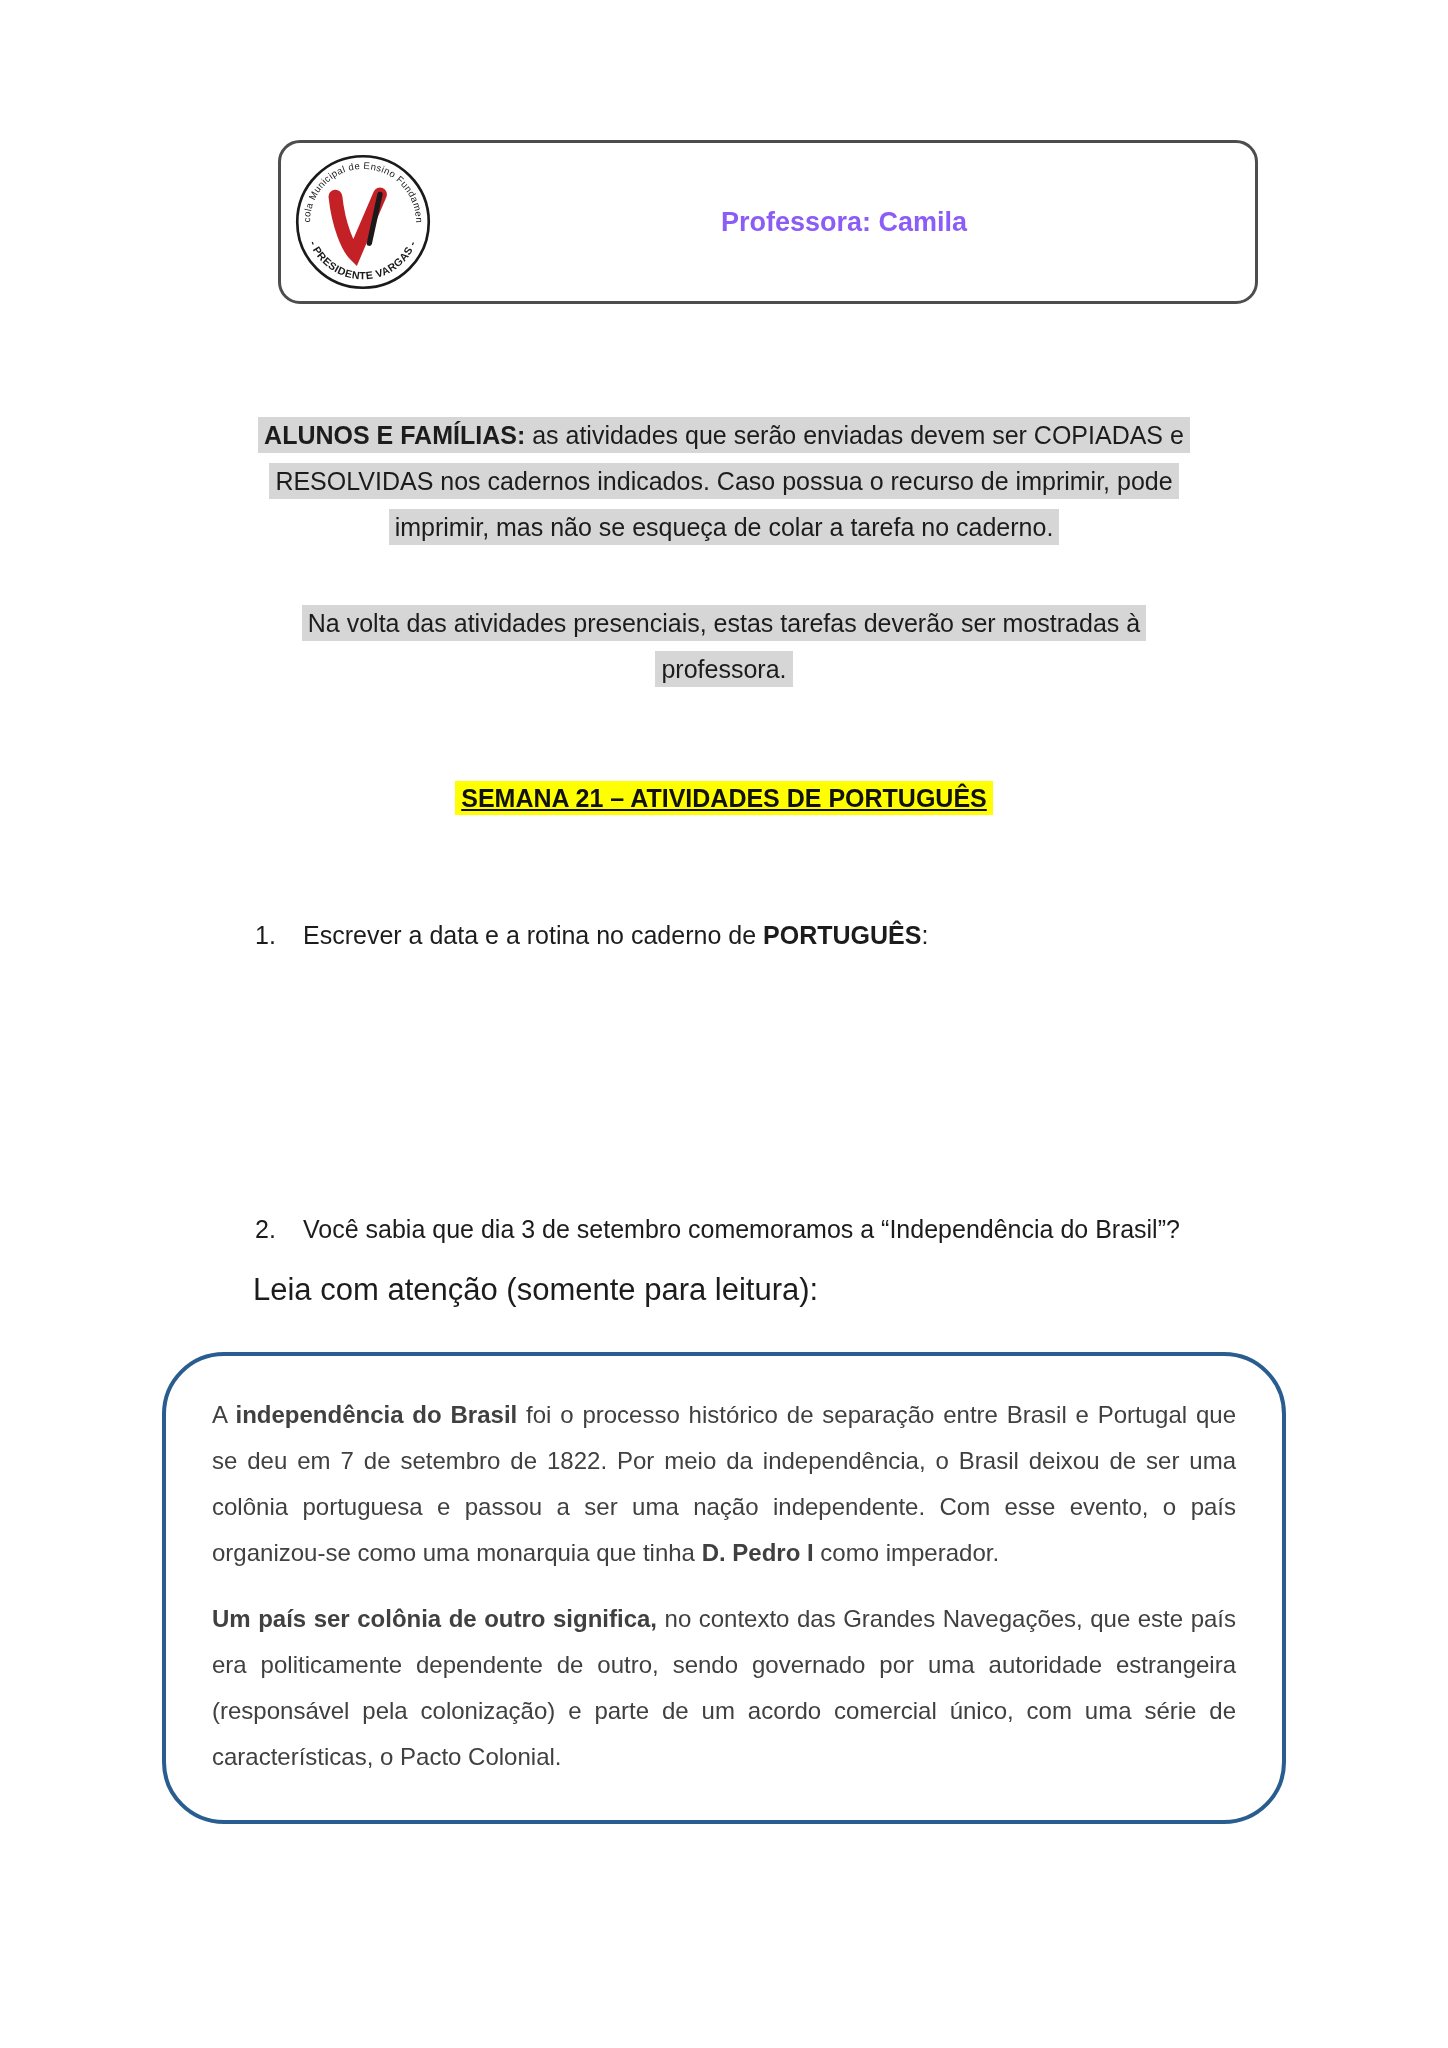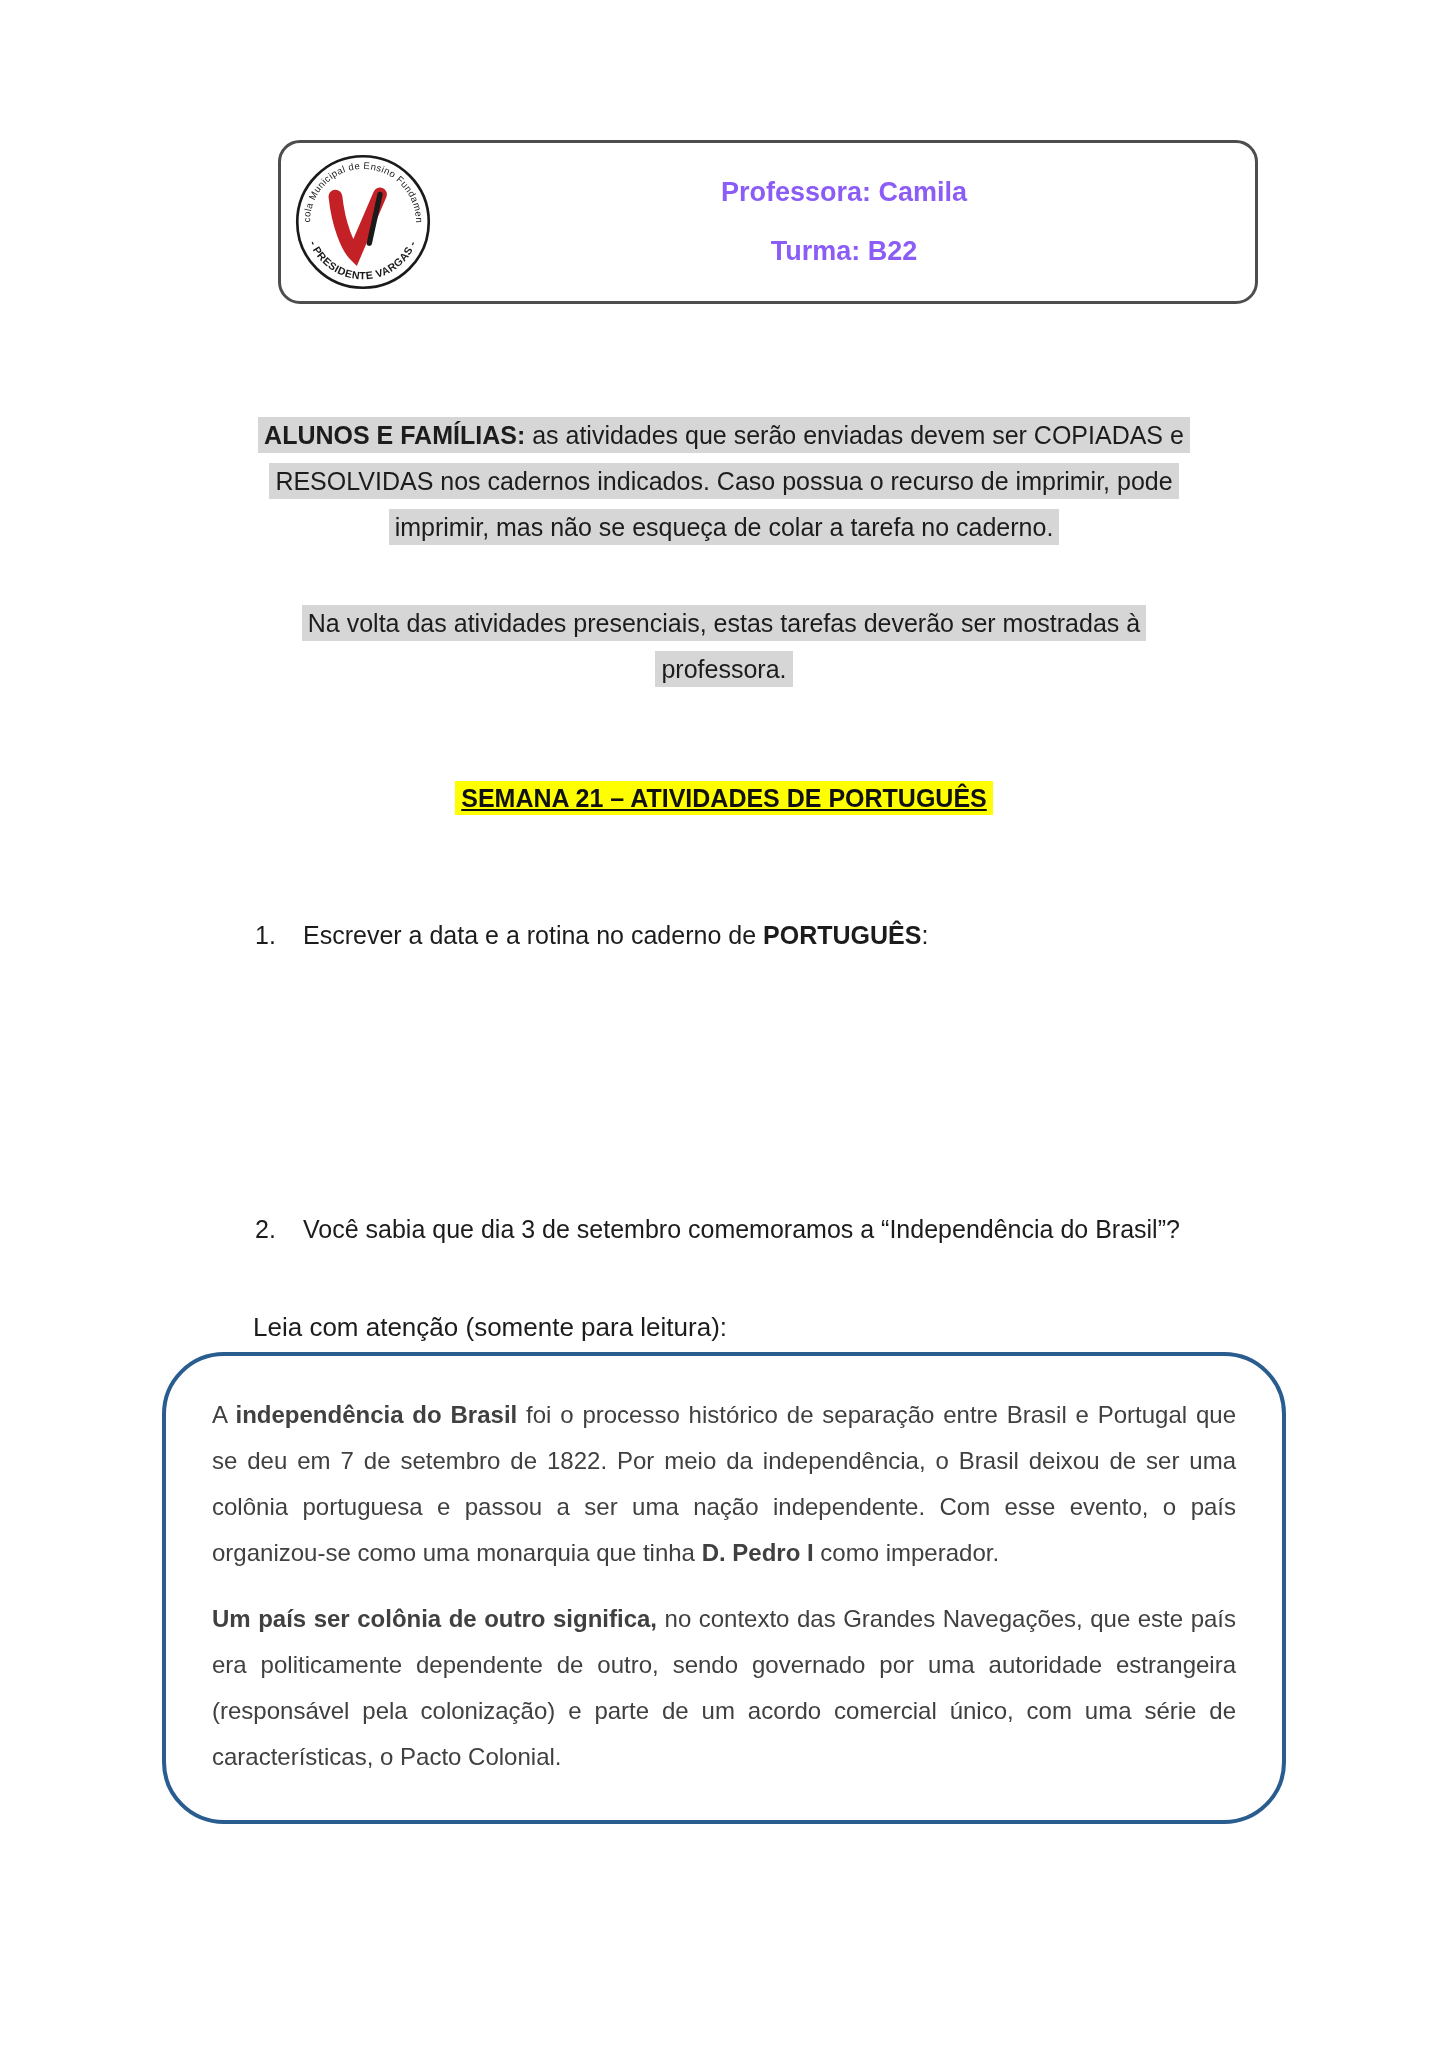--- a/index.html
+++ b/index.html
@@ -45,21 +45,21 @@
   .title-hl { background: #ffff00; text-decoration: underline; padding: 3px 6px; color: #111; }
 
   
   .list-item { position: absolute; left: 255px; display: flex; font-size: 25px; line-height: 38px; }
   .item1 { top: 916px; }
   .item2 { top: 1210px; }
   .num { width: 48px; flex: 0 0 auto; }
 
   .rotina { position: absolute; left: 380px; top: 1000px; font-size: 25px; line-height: 44px; }
 
-  .leia { position: absolute; left: 253px; top: 1312px; font-size: 26px; }
+  .leia { position: absolute; left: 253px; top: 1272px; font-size: 31px; }
 
   
   .infobox {
     position: absolute; left: 162px; top: 1352px;
     width: 1124px;
     border: 4px solid #2a5d8f;
     border-radius: 62px;
     padding: 36px 46px 40px 46px;
     background: #fff;
   }
@@ -84,21 +84,20 @@
         <path id="arcTop" d="M 16,66 A 50,50 0 0 1 116,66"></path>
         <path id="arcBottom" d="M 12,66 A 54,54 0 0 0 120,66"></path>
       </defs>
       <text class="logo-arc-text" text-anchor="middle"><textPath href="#arcTop" startOffset="50%">Escola Municipal de Ensino Fundamental</textPath></text>
       <text class="logo-arc-text bold" text-anchor="middle"><textPath href="#arcBottom" startOffset="50%">- PRESIDENTE VARGAS -</textPath></text>
       <path class="logo-v" d="M 40,42 C 43,70 52,90 58,96 L 82,40"></path>
       <path class="logo-black" d="M 82,40 L 72,86"></path>
     </svg>
     <div class="header-text">
       <p>Professora: Camila</p>
-      <p>Turma: B22</p>
     </div>
   </div>
 
   <p class="notice notice1"><span class="hl"><b>ALUNOS E FAMÍLIAS:</b><span> as atividades que serão enviadas devem ser COPIADAS e RESOLVIDAS nos cadernos indicados. Caso possua o recurso de imprimir, pode imprimir, mas não se esqueça de colar a tarefa no caderno.</span></span></p>
 
   <p class="notice notice2"><span class="hl">Na volta das atividades presenciais, estas tarefas deverão ser mostradas à professora.</span></p>
 
   <h1 class="title"><span class="title-hl">SEMANA 21 – ATIVIDADES DE PORTUGUÊS</span></h1>
 
   <div class="list-item item1">

